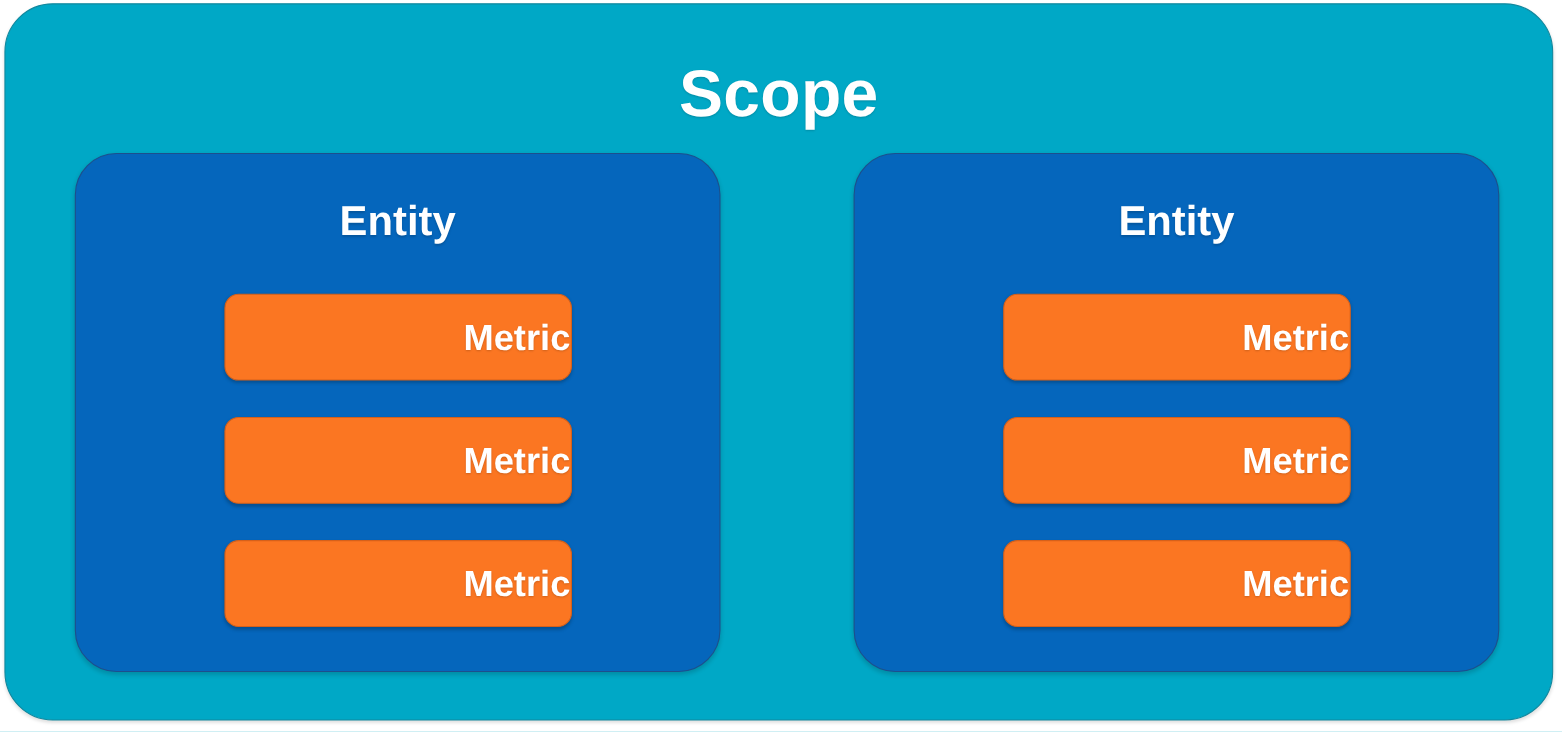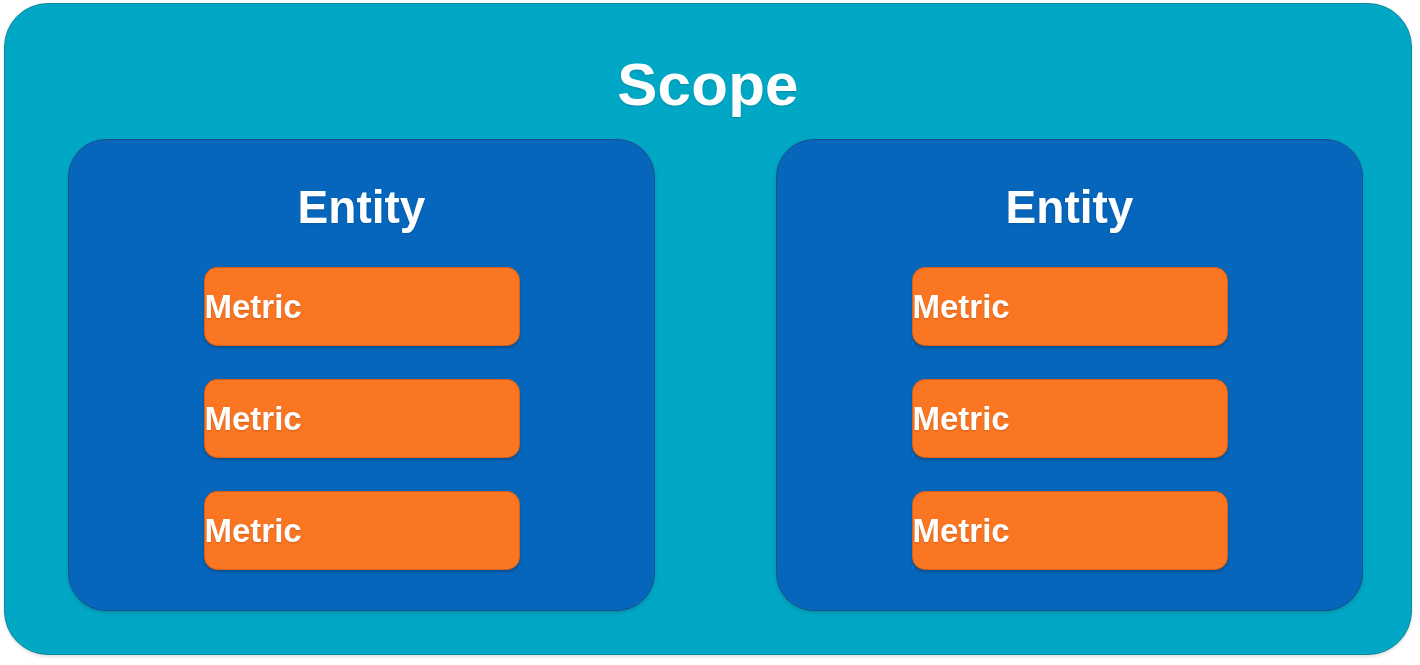--- a/index.html
+++ b/index.html
@@ -64,21 +64,21 @@
   .entity-box.left  { left: 63px; }
   .entity-box.right { left: 771px; }
 
   .entity-title {
     position: absolute;
     left: 0;
     top: 42px;
     width: 100%;
     text-align: center;
     color: #ffffff;
-    font-size: 46px;
+    font-size: 38px;
     font-weight: bold;
     line-height: 1.1;
     text-shadow: 0 1px 2px rgba(0,0,0,0.16);
   }
 
   
   .metric-list {
     position: absolute;
     left: 0;
     top: 127px;
@@ -89,21 +89,21 @@
     width: 316px;
     height: 79px;
     margin: 0 auto 33px auto;
     background: #fb7622;
     border-radius: 13px;
     box-sizing: border-box;
     border: 1.5px solid #d6601a;
     box-shadow: 0 2px 3px rgba(0,0,0,0.22);
     display: flex;
     align-items: center;
-    justify-content: flex-start;
+    justify-content: flex-end;
   }
   .metric-box:last-child { margin-bottom: 0; }
 
   .metric-label {
     color: #ffffff;
     font-size: 33px;
     font-weight: bold;
     line-height: 1;
     text-shadow: 0 1px 2px rgba(0,0,0,0.18);
   }

